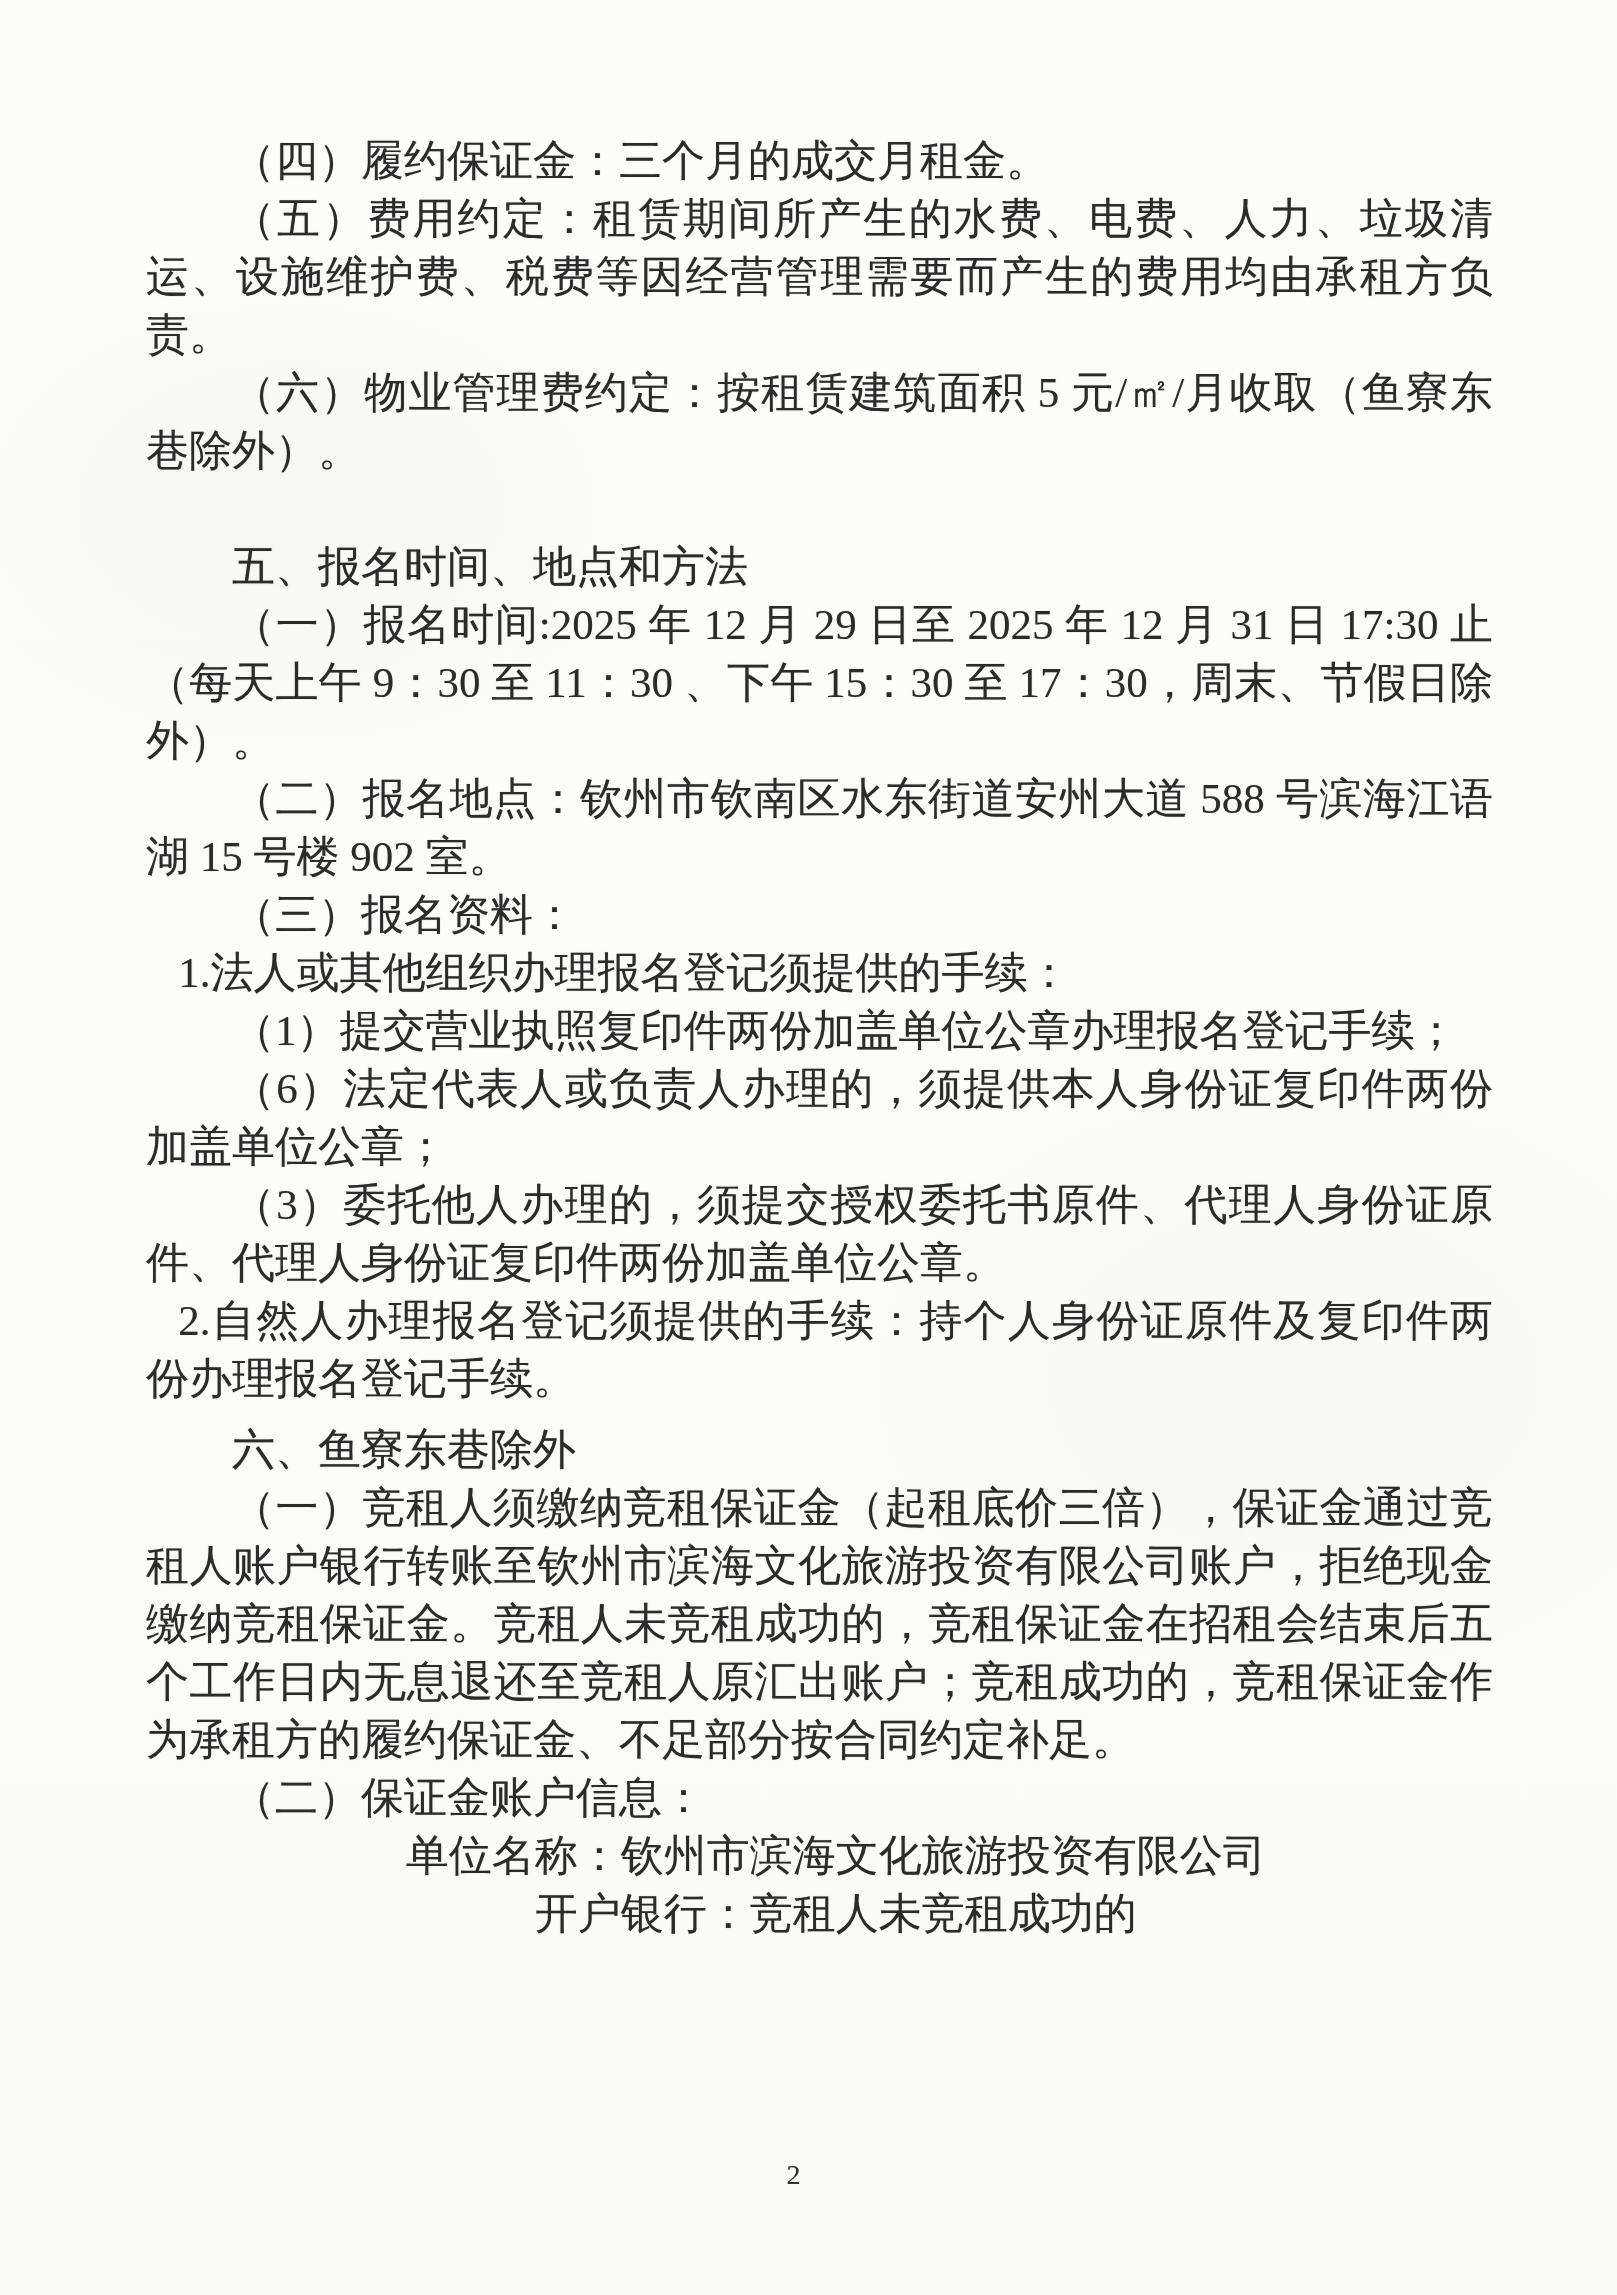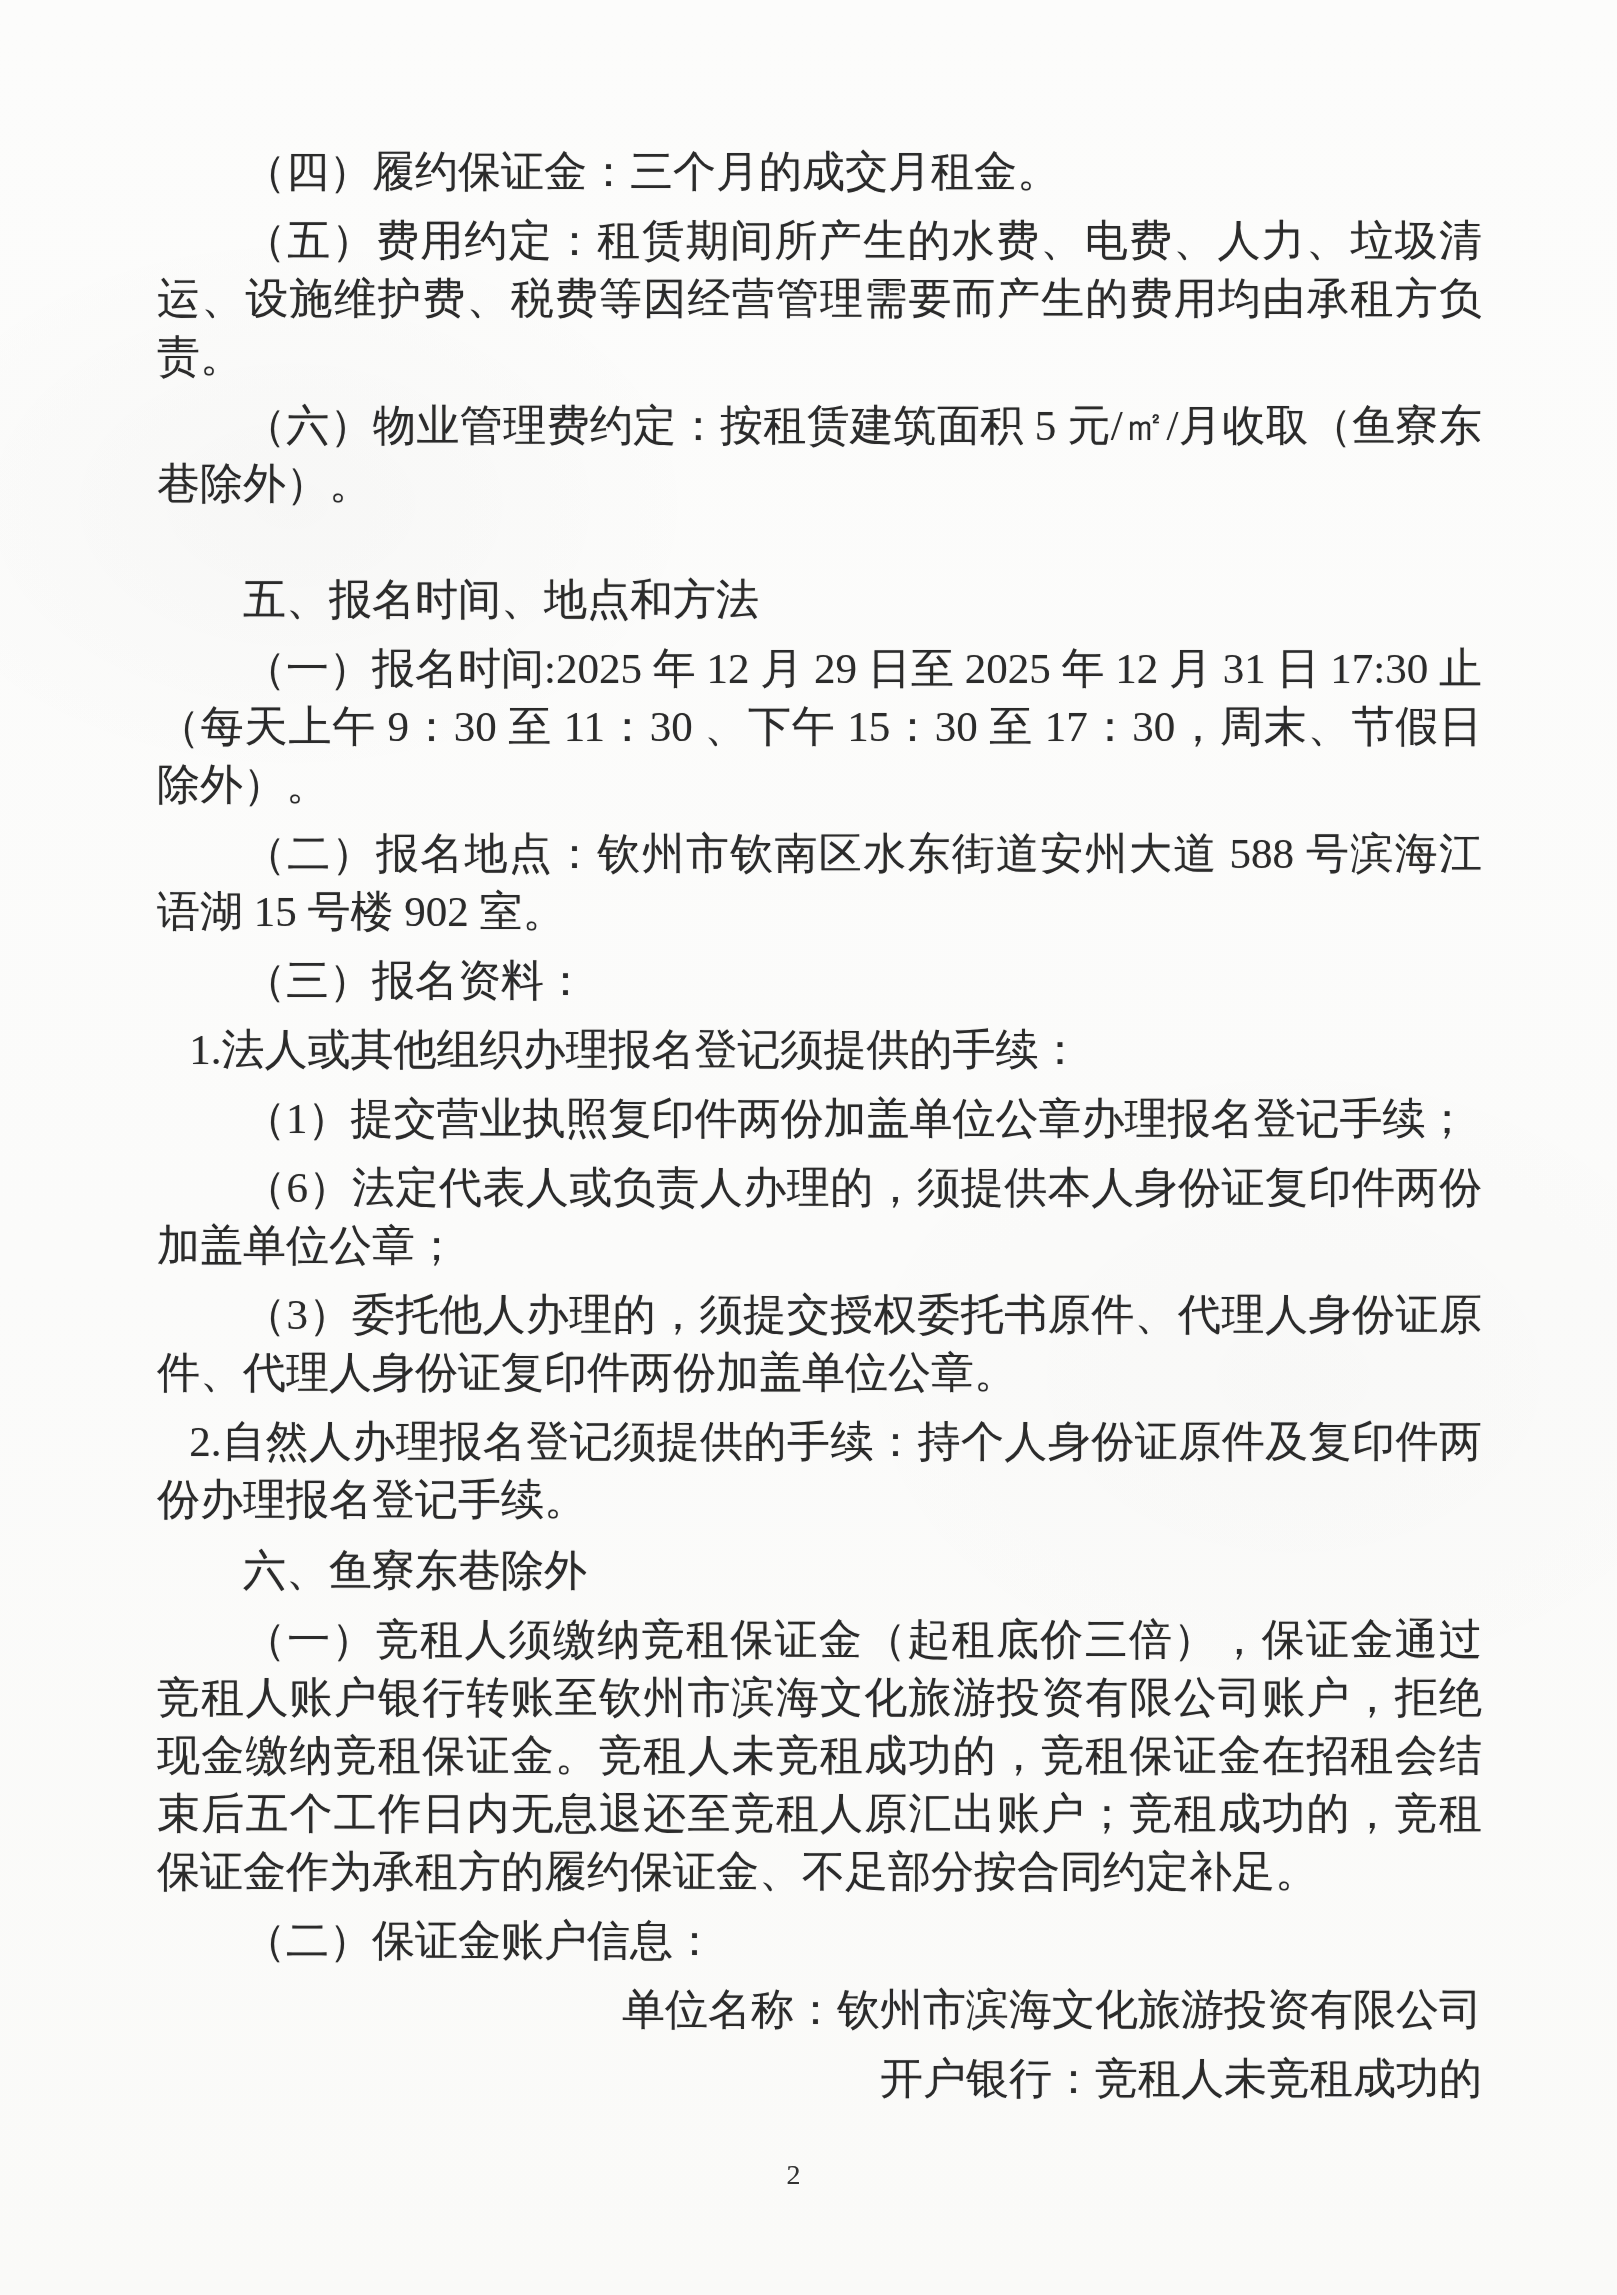--- a/index.html
+++ b/index.html
@@ -24,26 +24,26 @@
     position: absolute;
     left: 146px;
     top: 132px;
     width: 1347px;
     font-size: 43px;
     line-height: 58px;
     text-align: justify;
     text-shadow: 0 0 1px rgba(45,45,45,0.35);
   }
   .content p {
-    margin: 11px;
+    margin: 0;
     padding: 0;
   }
   .para      { text-indent: 2em; }
   .item      { text-indent: 0.75em; }
-  .label-line{ text-indent: 0.75em; text-align: right; }
+  .label-line{ text-indent: 0.75em; text-align: center; }
   .heading   { font-weight: 400; text-indent: 2em; text-align: left;
                text-shadow: 0 0 1px rgba(25,25,25,0.5); }
   .heading-5 { margin-top: 58px !important; }
   .heading-6 { margin-top: 13.3px !important; }
   .page-number {
     position: absolute;
     top: 2159px;
     left: 0;
     width: 1587px;
     text-align: center;

